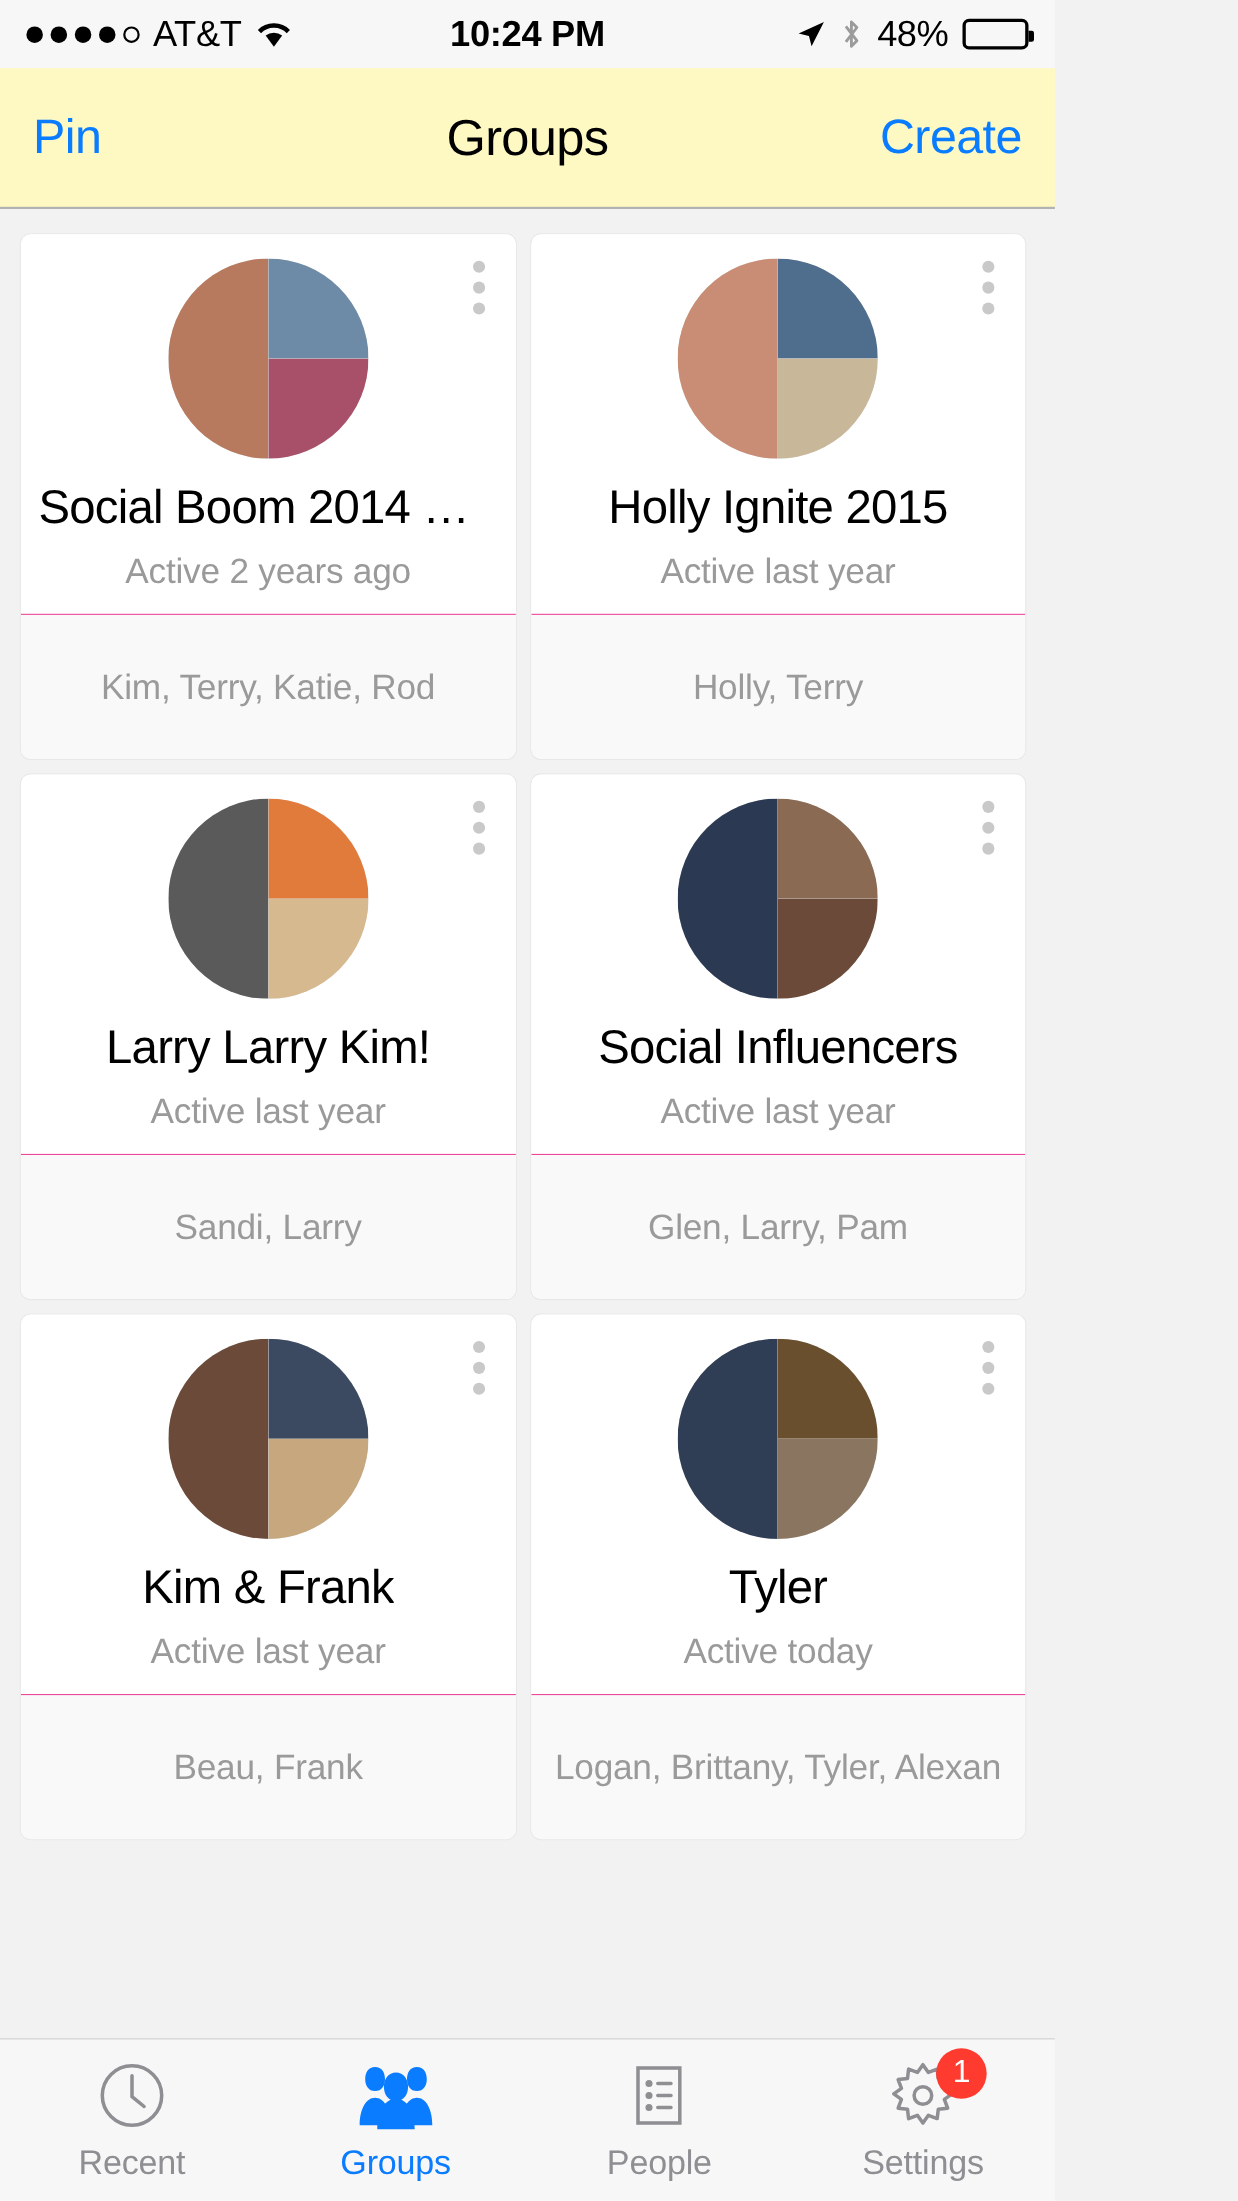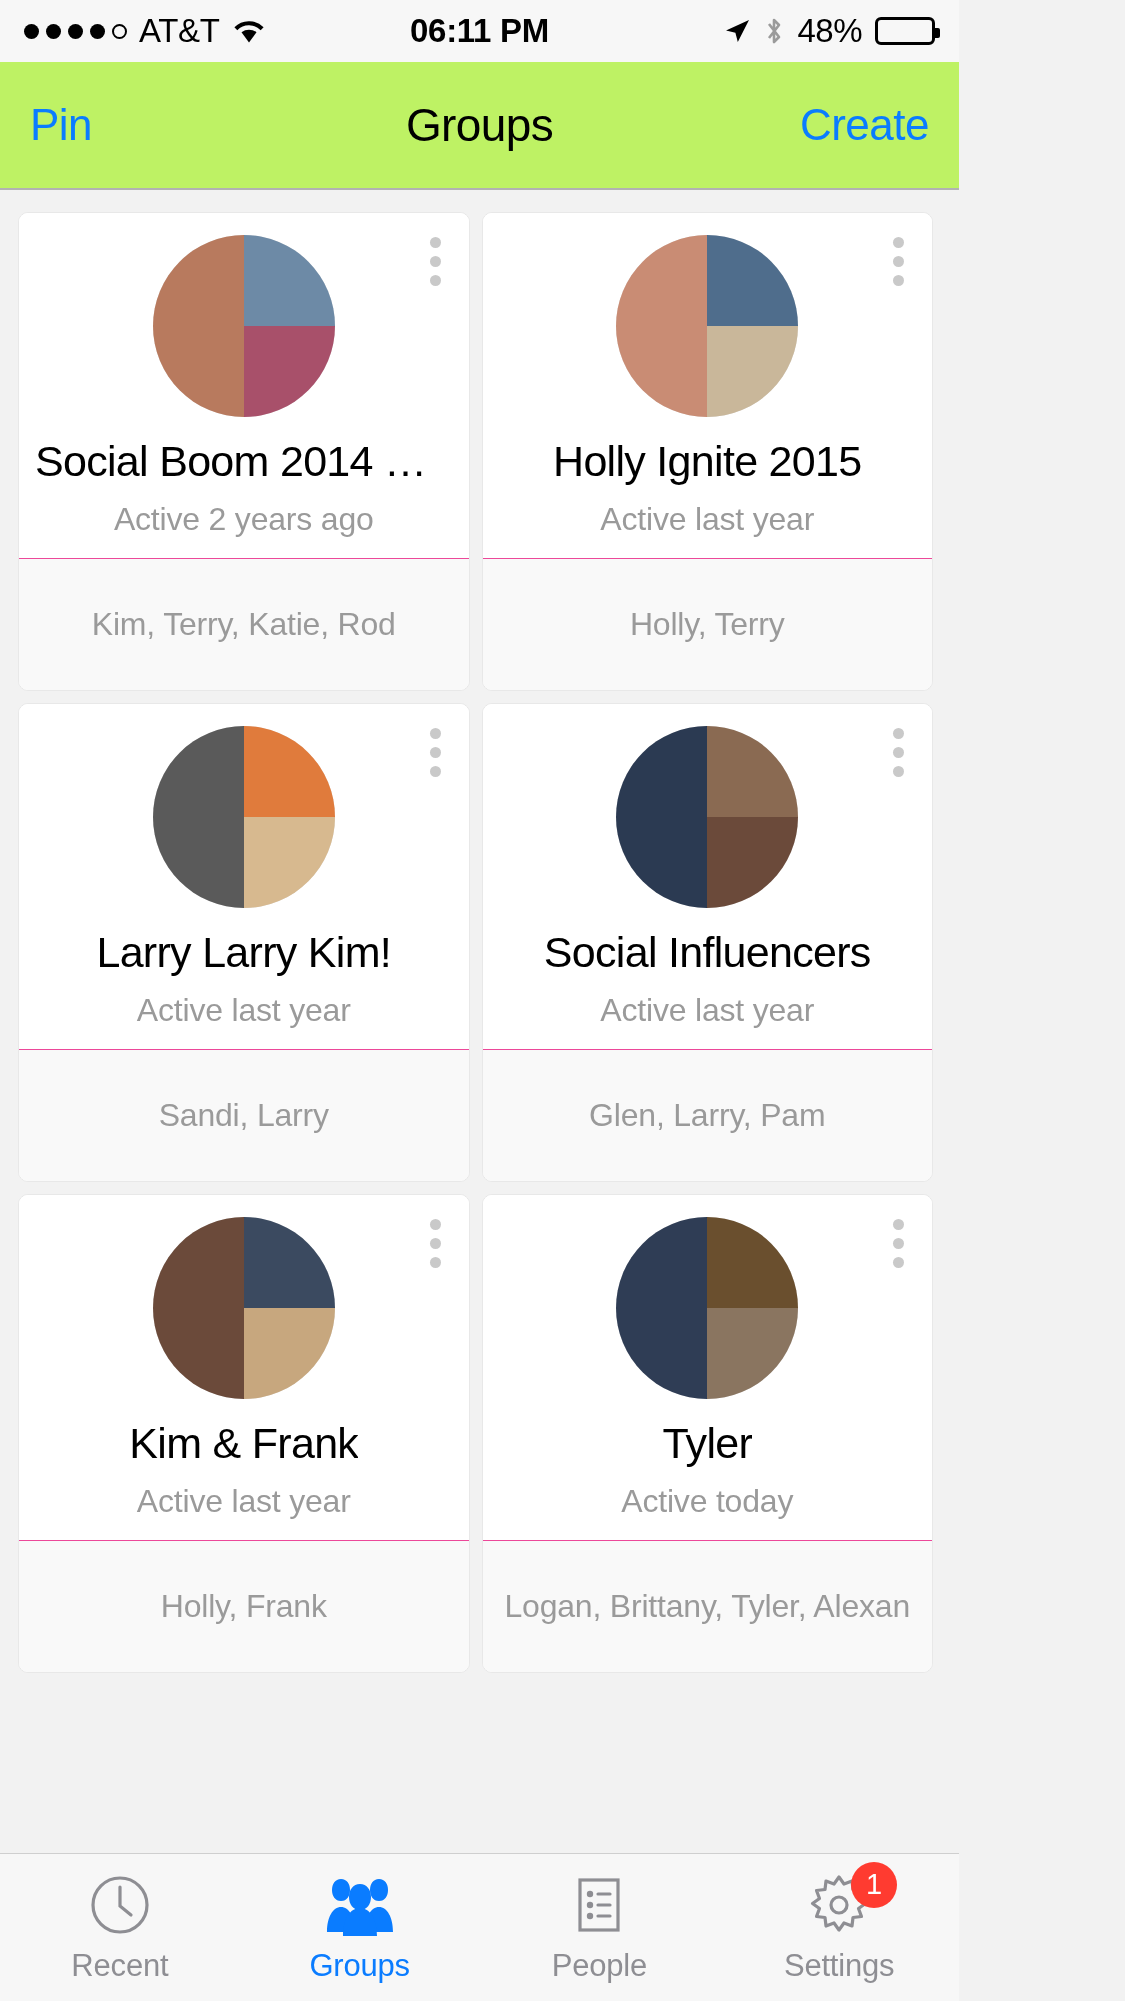--- a/index.html
+++ b/index.html
@@ -30,21 +30,21 @@
   .sb-right { margin-left:auto; display:flex; align-items:center; gap:13px; position:relative; z-index:2;text-align:right; }
   .loc-arrow { width:28px; height:28px; }
   .bt { width:20px; height:30px; }
   .batt-pct { font-size:33px; color:#000; letter-spacing:-0.5px; }
   .battery { width:60px; height:28px; border:3px solid #000; border-radius:6px; position:relative; padding:2px; }
   .battery::after { content:""; position:absolute; right:-8px; top:8px; width:5px; height:10px; background:#000; border-radius:0 2px 2px 0; }
   .battery-fill { height:100%; background:#000; border-radius:2px; }
 
   
   .navbar {
-    height:128px; flex:0 0 128px; background:#bef264;
+    height:128px; flex:0 0 128px; background:#fef9c3;
     display:flex; align-items:center; justify-content:space-between;
     padding:0 30px; border-bottom:2px solid #b2b2b2; position:relative;
   }
   .nav-btn { font-size:44px; color:#0a7cff; letter-spacing:-0.5px; cursor:pointer; }
   .nav-title {
     position:absolute; left:0; right:0; text-align:center;
     font-size:46px; color:#000; letter-spacing:-0.6px; pointer-events:none;
   }
 
   
@@ -147,21 +147,21 @@
           <span class="dot hollow"></span>
       </div>
       <span class="carrier">AT&amp;T</span>
       <span class="wifi">
         <svg width="34" height="26" viewBox="0 0 34 26">
             <path d="M17 24.5 L9.5 14.2 A13 13 0 0 1 24.5 14.2 Z" fill="#000"></path>
             <path d="M17 3.2 A20 20 0 0 0 2.4 9.2 L5.3 12.3 A16 16 0 0 1 17 7.3 A16 16 0 0 1 28.7 12.3 L31.6 9.2 A20 20 0 0 0 17 3.2 Z" fill="#000"></path>
           </svg>
       </span>
     </div>
-    <div class="sb-center">06:11 PM</div>
+    <div class="sb-center">10:24 PM</div>
     <div class="sb-right">
       <span class="loc-arrow">
         <svg width="28" height="28" viewBox="0 0 28 28">
             <path d="M26 3 L3 13.5 L12.4 15.8 L14.8 25 Z" fill="#000"></path>
           </svg>
       </span>
       <span class="bt">
         <svg width="20" height="30" viewBox="0 0 20 30">
             <path d="M5 8 L15 21 L10 26 L10 4 L15 9 L5 22" stroke="#9b9b9b" stroke-width="2.6" fill="none" stroke-linejoin="round"></path>
           </svg>
@@ -306,21 +306,21 @@
                 </div>
           <div class="av-rb">
                   <div class="seg" style="background:#c7a77e"></div>
                 </div>
         </div>
       </div>
       <div class="card-title">Kim &amp; Frank</div>
       <div class="card-sub">Active last year</div>
     </div>
     <div class="card-foot">
-      <span>Holly, Frank</span>
+      <span>Beau, Frank</span>
     </div>
         </div>
         <div class="card">
     <div class="kebab">
             <i></i>
             <i></i>
             <i></i>
           </div>
     <div class="card-body">
       <div class="avatar">

